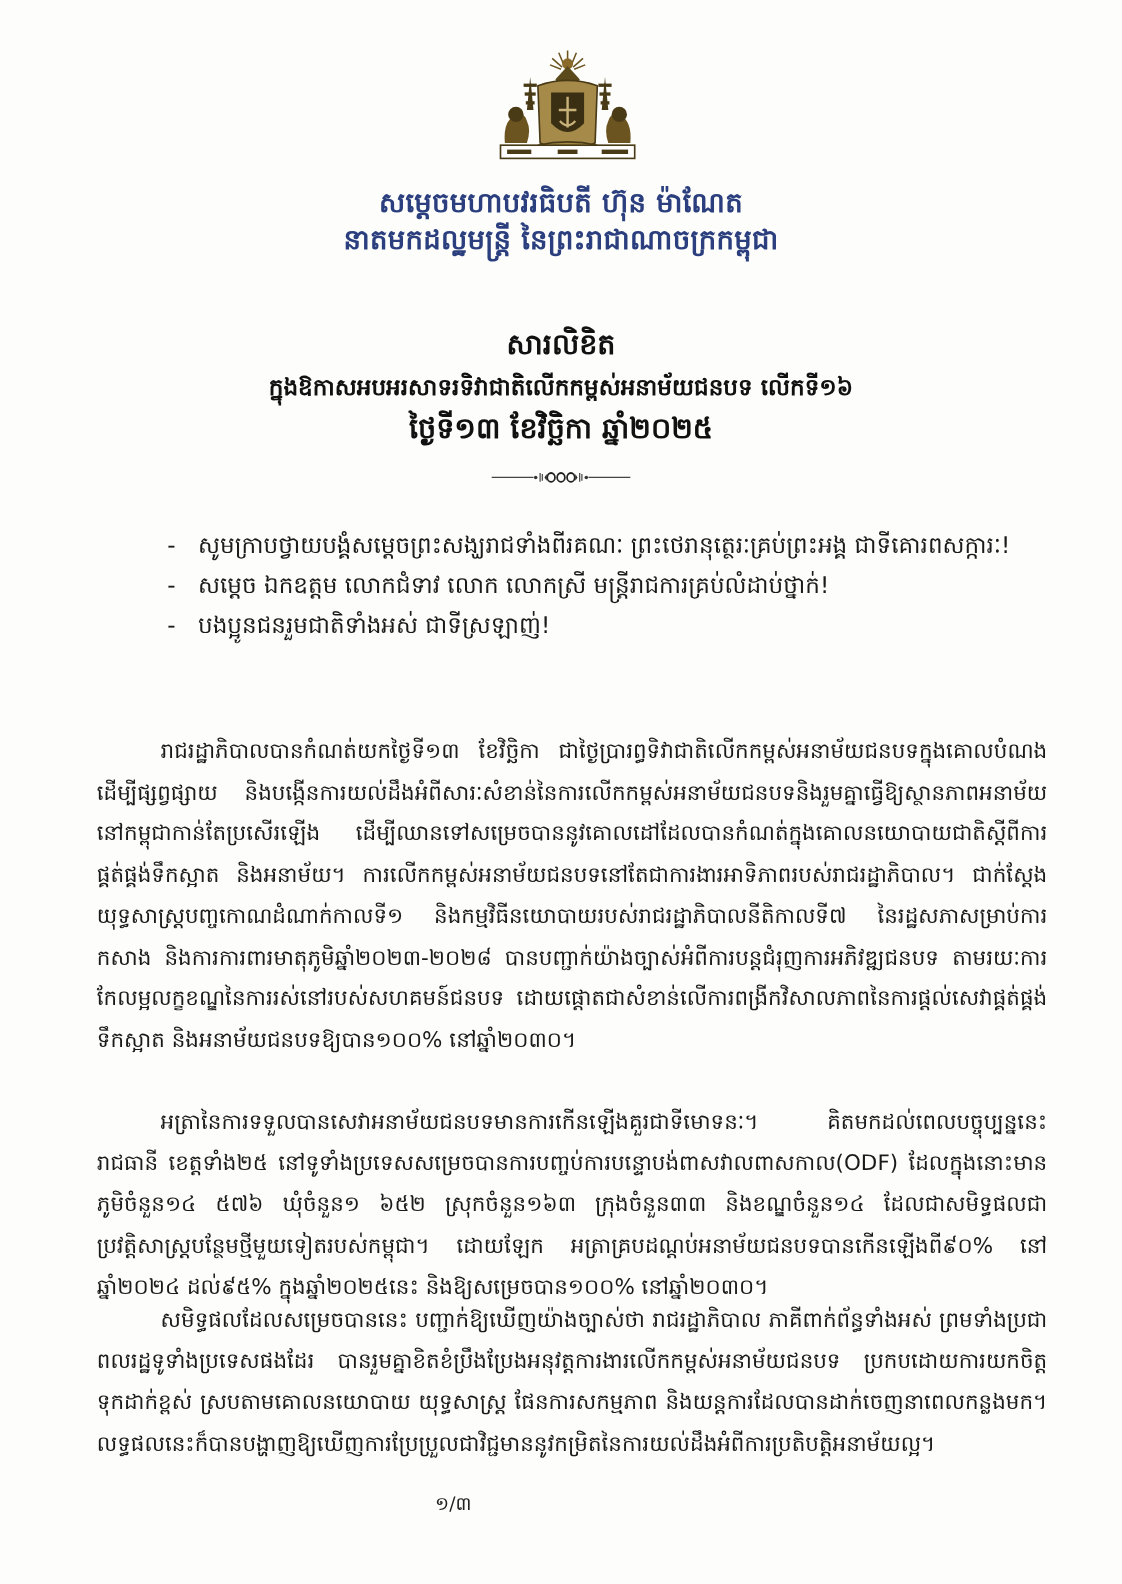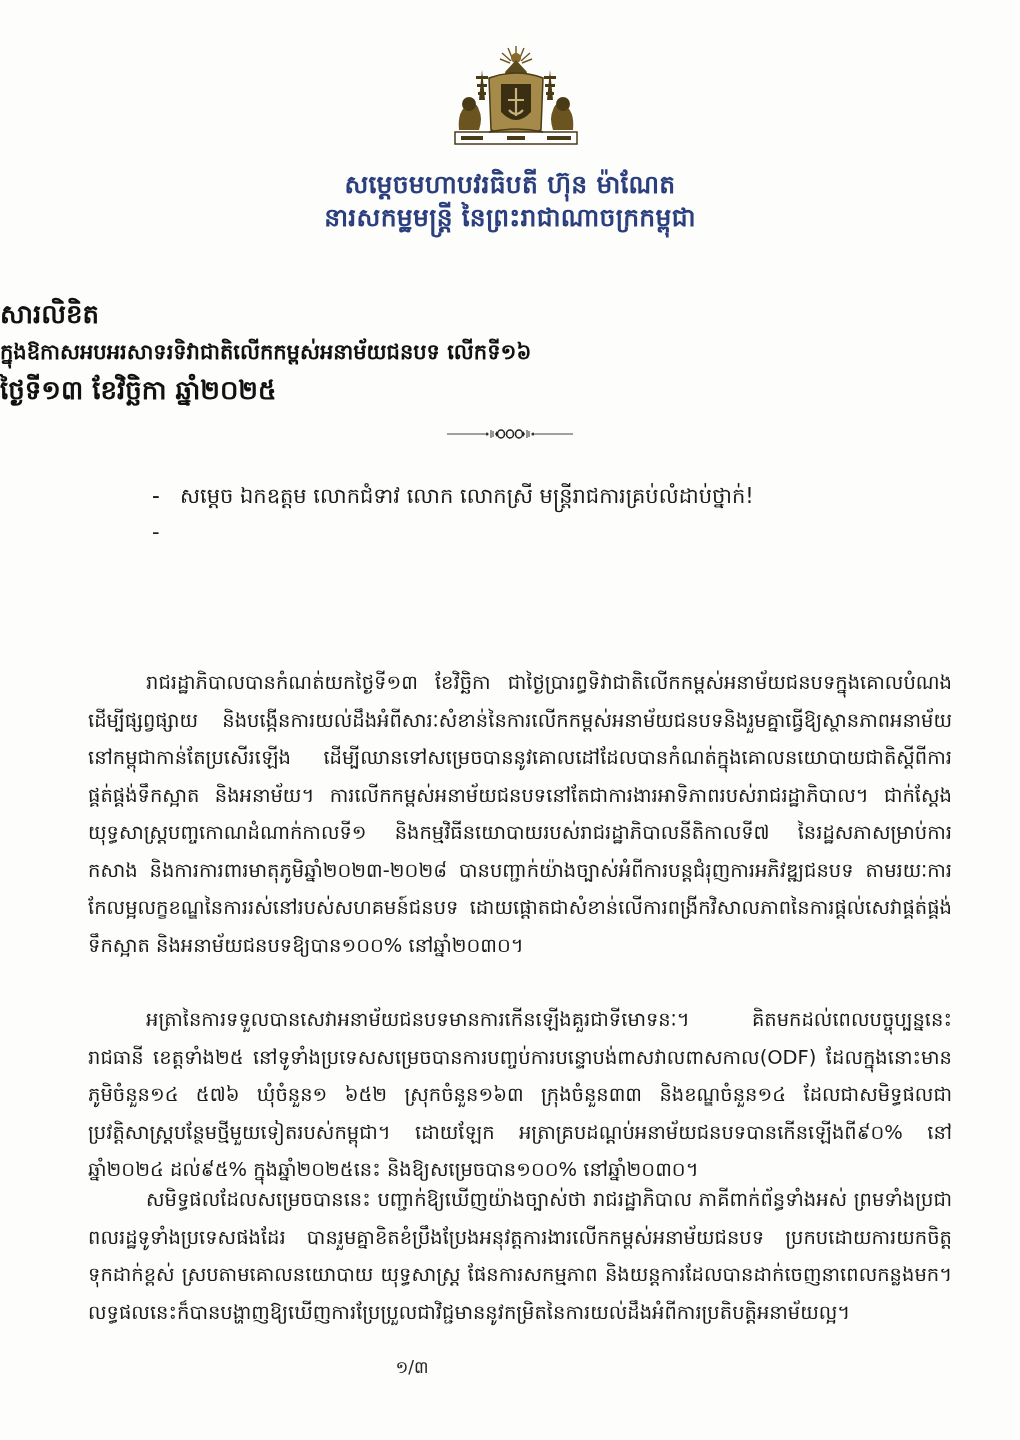--- a/index.html
+++ b/index.html
@@ -40,21 +40,21 @@
       line-height: 30px;
       letter-spacing: 0.3px;
     }
     .office.l1 { top: 170px; }
     .office.l2 { top: 203px; }
 
     .title {
       position: absolute;
       left: 0;
       width: 1020px;
-      text-align: left;
+      text-align: center;
       font-weight: bold;
       color: #111;
       font-size: 26px;
       line-height: 36px;
     }
     .title.t1 { top: 296px; }
     .title.t2 { top: 334px; font-size: 21px; }
     .title.t3 { top: 372px; }
 
     .ornament {
@@ -164,21 +164,21 @@
       <g fill="#4a3b17">
         <rect x="12" y="92" width="22" height="4"></rect>
         <rect x="58" y="92" width="18" height="4"></rect>
         <rect x="98" y="92" width="24" height="4"></rect>
       </g>
       <path d="M40 88 Q67 82 94 88" stroke="#4a3b17" stroke-width="1.5" fill="none"></path>
     </svg>
   </div>
 
   <div class="office l1">សម្តេចមហាបវរធិបតី ហ៊ុន ម៉ាណែត</div>
-  <div class="office l2">នារសកម្ឋមន្ត្រី នៃព្រះរាជាណាចក្រកម្ពុជា</div>
+  <div class="office l2">នាតមកដល្ឋមន្ត្រី នៃព្រះរាជាណាចក្រកម្ពុជា</div>
 
   <div class="title t1">សារលិខិត</div>
   <div class="title t2">ក្នុងឱកាសអបអរសាទរទិវាជាតិលើកកម្ពស់អនាម័យជនបទ លើកទី១៦</div>
   <div class="title t3">ថ្ងៃទី១៣ ខែវិច្ឆិកា ឆ្នាំ២០២៥</div>
 
   <div class="ornament">
     <svg viewBox="0 0 130 14" xmlns="http://www.w3.org/2000/svg">
       <line x1="2" y1="7" x2="40" y2="7" stroke="#444" stroke-width="1"></line>
       <line x1="90" y1="7" x2="128" y2="7" stroke="#444" stroke-width="1"></line>
       <circle cx="42" cy="7" r="1.6" fill="#333"></circle>
@@ -193,27 +193,29 @@
       <ellipse cx="65" cy="7" rx="3.5" ry="4" fill="none" stroke="#222" stroke-width="1.6"></ellipse>
       <ellipse cx="74" cy="7" rx="3.5" ry="4" fill="none" stroke="#222" stroke-width="1.6"></ellipse>
       <path d="M50 7 L52 4 L52 10 Z" fill="#222"></path>
       <path d="M80 7 L78 4 L78 10 Z" fill="#222"></path>
     </svg>
   </div>
 
   <ul class="salutations">
     <li>
       <span class="dash">-</span>
+      <span>សូមក្រាបថ្វាយបង្គំសម្តេចព្រះសង្ឃរាជទាំងពីរគណៈ ព្រះថេរានុត្ថេរៈគ្រប់ព្រះអង្គ ជាទីគោរពសក្ការៈ!</span>
     </li>
     <li>
       <span class="dash">-</span>
       <span>សម្តេច ឯកឧត្តម លោកជំទាវ លោក លោកស្រី មន្ត្រីរាជការគ្រប់លំដាប់ថ្នាក់!</span>
     </li>
     <li>
       <span class="dash">-</span>
+      <span>បងប្អូនជនរួមជាតិទាំងអស់ ជាទីស្រឡាញ់!</span>
     </li>
   </ul>
 
   <div class="body-text p1">
     <p class="para">រាជរដ្ឋាភិបាលបានកំណត់យកថ្ងៃទី១៣ ខែវិច្ឆិកា ជាថ្ងៃប្រារព្ធទិវាជាតិលើកកម្ពស់អនាម័យជនបទក្នុងគោលបំណងដើម្បីផ្សព្វផ្សាយ និងបង្កើនការយល់ដឹងអំពីសារៈសំខាន់នៃការលើកកម្ពស់អនាម័យជនបទនិងរួមគ្នាធ្វើឱ្យស្ថានភាពអនាម័យនៅកម្ពុជាកាន់តែប្រសើរឡើង ដើម្បីឈានទៅសម្រេចបាននូវគោលដៅដែលបានកំណត់ក្នុងគោលនយោបាយជាតិស្តីពីការផ្គត់ផ្គង់ទឹកស្អាត និងអនាម័យ។ ការលើកកម្ពស់អនាម័យជនបទនៅតែជាការងារអាទិភាពរបស់រាជរដ្ឋាភិបាល។ ជាក់ស្តែង យុទ្ធសាស្ត្របញ្ចកោណដំណាក់កាលទី១ និងកម្មវិធីនយោបាយរបស់រាជរដ្ឋាភិបាលនីតិកាលទី៧ នៃរដ្ឋសភាសម្រាប់ការកសាង និងការការពារមាតុភូមិឆ្នាំ២០២៣-២០២៨ បានបញ្ជាក់យ៉ាងច្បាស់អំពីការបន្តជំរុញការអភិវឌ្ឍជនបទ តាមរយៈការកែលម្អលក្ខខណ្ឌនៃការរស់នៅរបស់សហគមន៍ជនបទ ដោយផ្តោតជាសំខាន់លើការពង្រីកវិសាលភាពនៃការផ្តល់សេវាផ្គត់ផ្គង់ទឹកស្អាត និងអនាម័យជនបទឱ្យបាន១០០% នៅឆ្នាំ២០៣០។</p>
   </div>
   <div class="body-text p2">
     <p class="para">អត្រានៃការទទួលបានសេវាអនាម័យជនបទមានការកើនឡើងគួរជាទីមោទនៈ។ គិតមកដល់ពេលបច្ចុប្បន្ននេះ រាជធានី ខេត្តទាំង២៥ នៅទូទាំងប្រទេសសម្រេចបានការបញ្ចប់ការបន្ទោបង់ពាសវាលពាសកាល(ODF) ដែលក្នុងនោះមានភូមិចំនួន១៤ ៥៧៦ ឃុំចំនួន១ ៦៥២ ស្រុកចំនួន១៦៣ ក្រុងចំនួន៣៣ និងខណ្ឌចំនួន១៤ ដែលជាសមិទ្ធផលជាប្រវត្តិសាស្ត្របន្ថែមថ្មីមួយទៀតរបស់កម្ពុជា។ ដោយឡែក អត្រាគ្របដណ្តប់អនាម័យជនបទបានកើនឡើងពី៩០% នៅឆ្នាំ២០២៤ ដល់៩៥% ក្នុងឆ្នាំ២០២៥នេះ និងឱ្យសម្រេចបាន១០០% នៅឆ្នាំ២០៣០។</p>
   </div>
   <div class="body-text p3">

